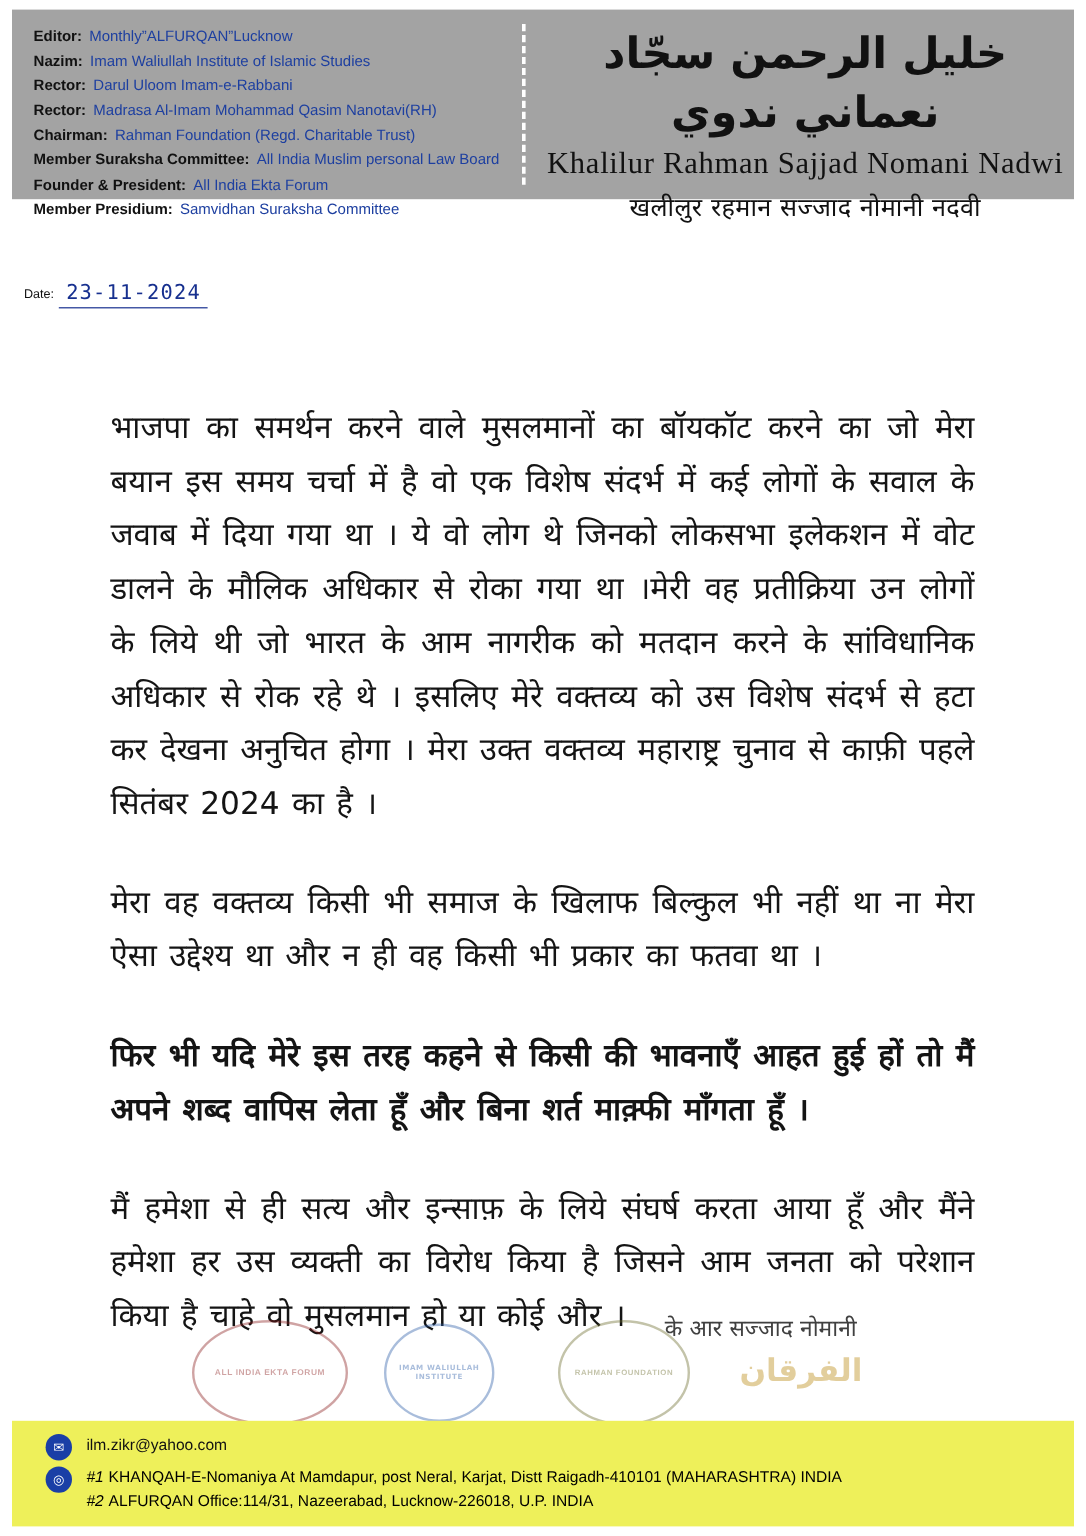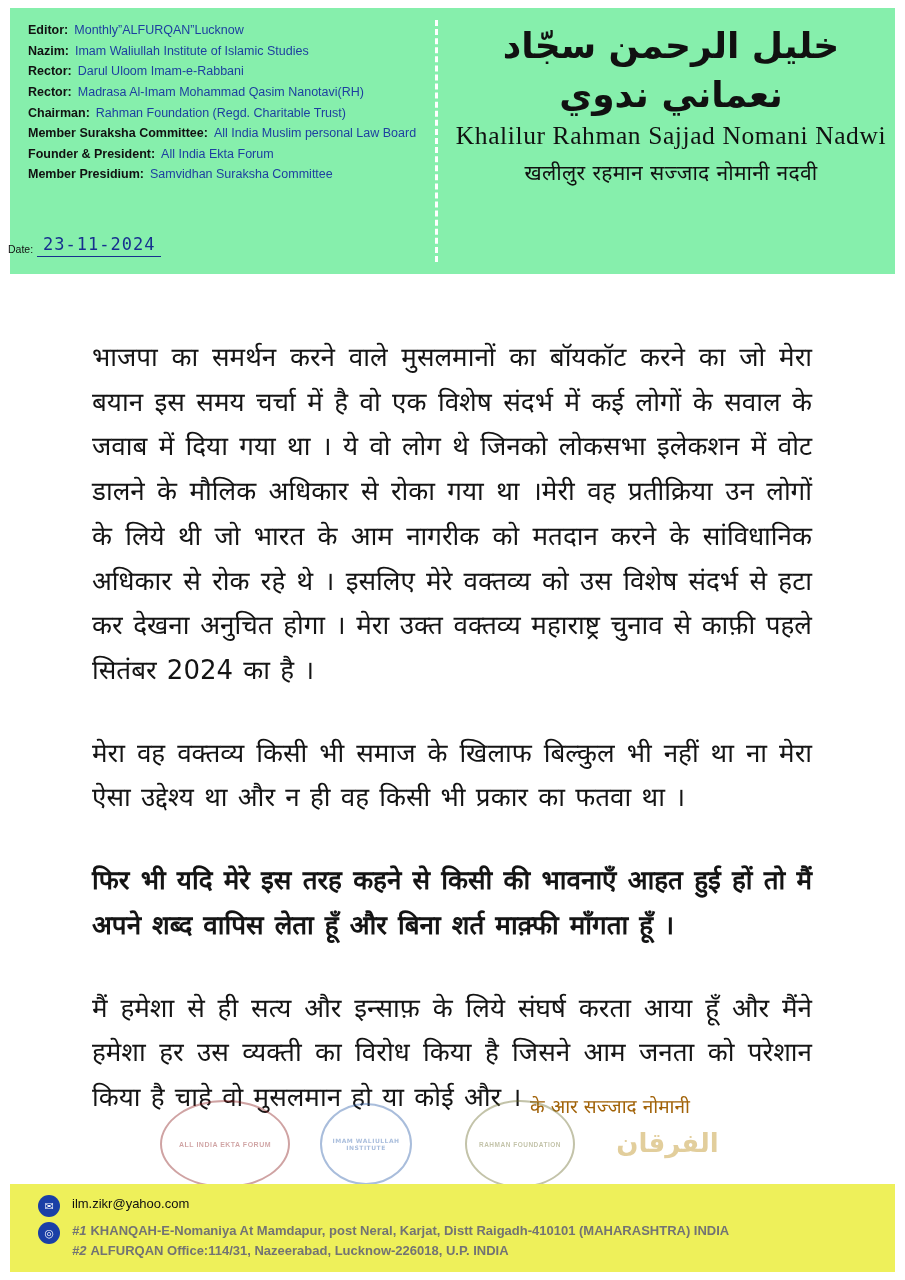--- a/index.html
+++ b/index.html
@@ -14,22 +14,22 @@
     position: relative;
     overflow: hidden;
   }
 
   
   .letterhead {
     position: absolute;
     left: 10px;
     top: 8px;
     width: 885px;
-    height: 266px;
-    background: #86efac;
+    height: 158px;
+    background: #a3a3a3;
     display: flex;
     flex-direction: row;
     box-sizing: border-box;
   }
   .lh-left {
     width: 425px;
     padding: 16px 0 0 18px;
     box-sizing: border-box;
   }
   .lh-divider {
@@ -83,24 +83,24 @@
     font-family: "DejaVu Sans", sans-serif;
     font-size: 21px;
     color: #111111;
     margin-top: 7px;
     letter-spacing: 0.3px;
   }
 
   
   .date-wrap {
     position: absolute;
-    left: 8px;
+    left: 20px;
     top: 234px;
     display: flex;
-    align-items: flex-end;
+    align-items: center;
   }
   .date-label {
     font-size: 10.5px;
     color: #111111;
     margin-right: 4px;
     padding-bottom: 2px;
   }
   .date-value {
     font-family: "DejaVu Sans Mono", monospace;
     font-size: 17px;
@@ -130,25 +130,25 @@
   .para.bold {
     font-weight: bold;
   }
   .para.last {
     margin-bottom: 0;
   }
 
   
   .signature {
     position: absolute;
-    left: 530px;
+    left: 554px;
     top: 1093px;
     font-family: "DejaVu Sans", sans-serif;
     font-size: 19px;
-    color: #a16207;
+    color: #404040;
   }
 
   
   .logos {
     position: absolute;
     left: 150px;
     top: 1095px;
     width: 620px;
     height: 100px;
   }
@@ -232,22 +232,22 @@
     margin-top: 1px;
   }
   .f-email {
     font-size: 13px;
     color: #111111;
     font-weight: normal;
     padding-top: 2px;
   }
   .f-addr-block {
     font-size: 13px;
-    color: #737373;
-    font-weight: bold;
+    color: #000000;
+    font-weight: normal;
     line-height: 1.55;
   }
   .f-num {
     font-style: italic;
     margin-right: 4px;
   }
 </style>
 </head>
 <body>
 

